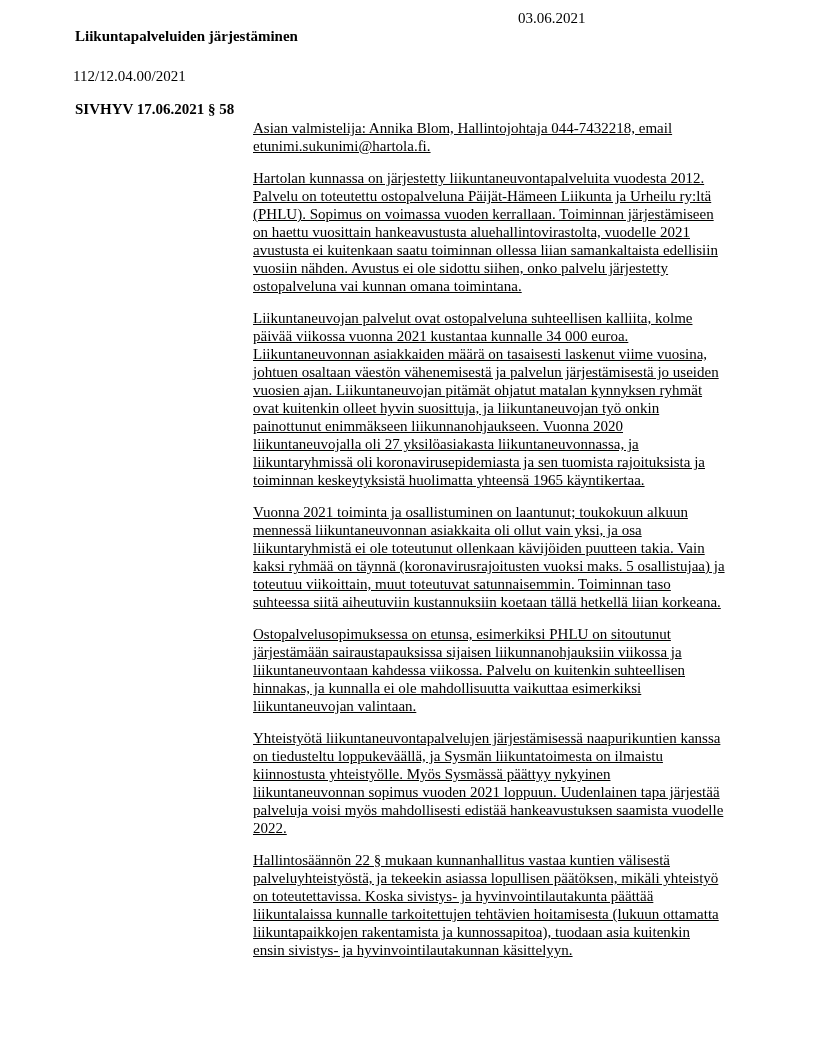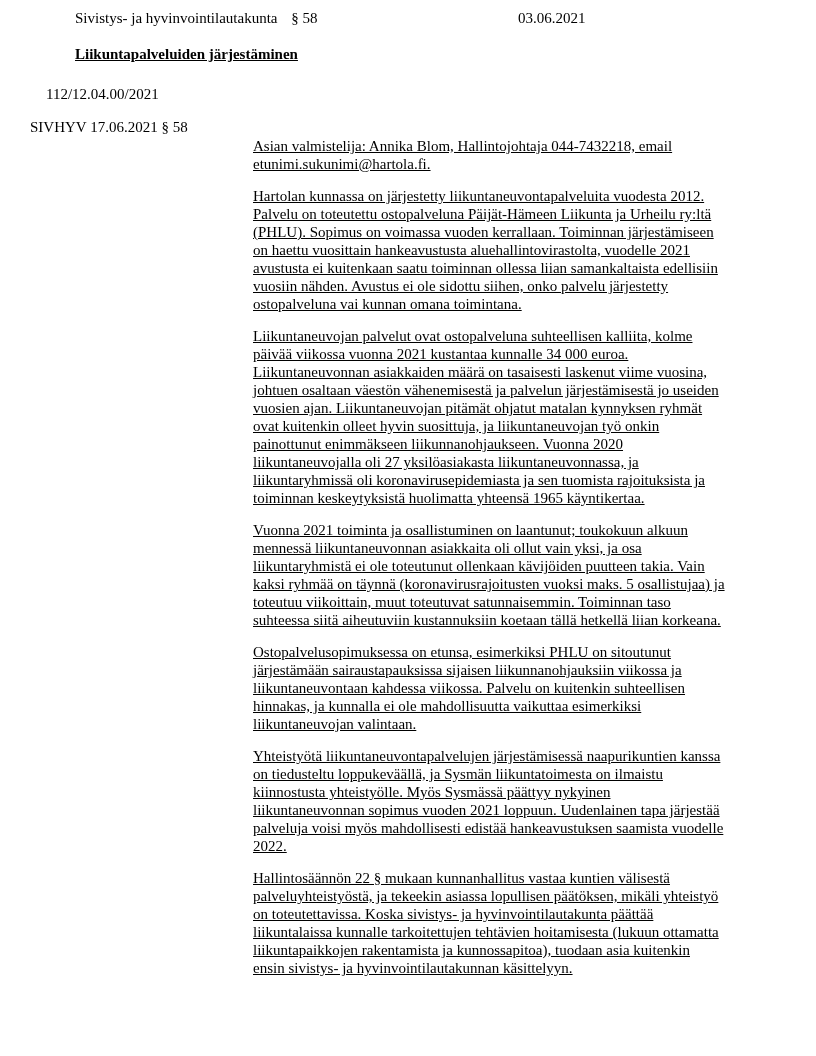--- a/index.html
+++ b/index.html
@@ -33,47 +33,43 @@
   .header-date {
     position: absolute;
     left: 518px;
     top: 9px;
   }
   .doc-title {
     margin: 18px 0 0 75px;
     font-weight: bold;
     font-size: 15px;
     line-height: 18px;
-    text-decoration: underline;
   }
   .case-number {
-    margin: 22px 0 0 46px;
+    margin: 22px 0 0 73px;
   }
   .decision-ref {
-    margin: 15px 0 0 30px;
+    margin: 15px 0 0 75px;
+    font-weight: bold;
   }
   .content {
     margin: 1px 0 0 253px;
     width: 472px;
   }
   .content p {
     margin: 0 0 14px 0;
     text-decoration: underline;
   }
 </style>
 </head>
 <body>
 
 <div class="page">
 
   <div class="doc-header">
-    <span class="committee-line">
-      <span>Sivistys- ja hyvinvointilautakunta</span>
-      <span class="committee-section">§ 58</span>
-    </span>
     <span class="header-date">03.06.2021</span>
   </div>
 
   <div class="doc-title">Liikuntapalveluiden järjestäminen</div>
 
   <div class="case-number">112/12.04.00/2021</div>
 
   <div class="decision-ref">SIVHYV 17.06.2021 § 58</div>
 
   <div class="content">

